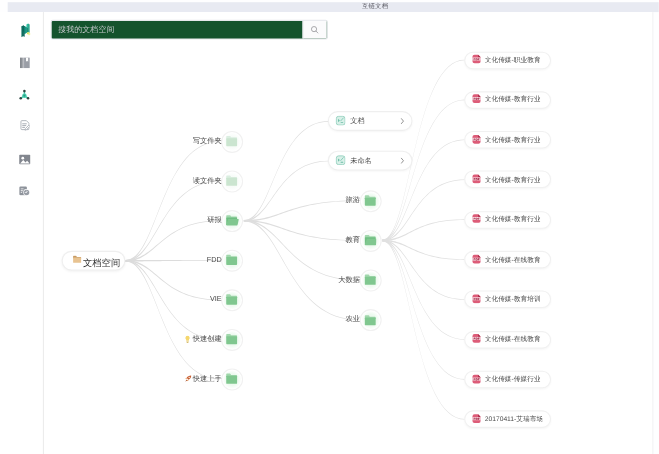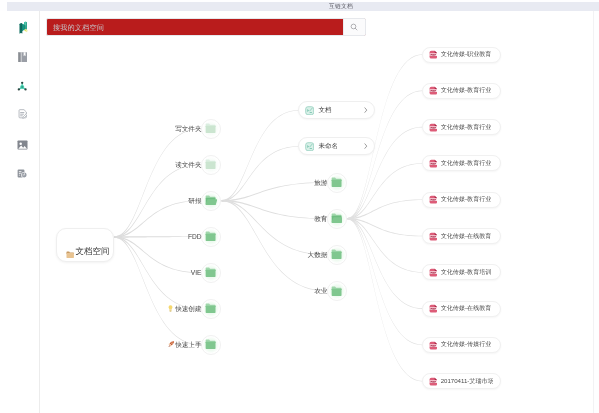--- a/index.html
+++ b/index.html
@@ -18,36 +18,36 @@
   .rail{position:absolute;left:0;top:11px;width:39px;height:402px;background:#fff;
         border-right:1px solid #ececec;}
   .rail .ico{position:absolute;left:11.3px;width:22px;height:22px;
         display:flex;align-items:center;justify-content:center;}
 
   
   .content{position:absolute;left:40px;top:11px;width:554px;height:402px;background:#fff;
            border-right:1px solid #f2f2f4;box-sizing:border-box;}
 
   
-  .search{position:absolute;left:5.5px;top:7px;width:320px;height:18px;
-     border:1px solid #e6e8ec;border-radius:2px;background:#b91c1c;box-sizing:border-box;font-family:Liberation Mono, monospace;}
+  .search{position:absolute;left:5.5px;top:7px;width:252px;height:18px;
+     border:1px solid #e6e8ec;border-radius:2px;background:#14532d;box-sizing:border-box;font-family:Liberation Mono, monospace;}
   .search .ph{position:absolute;left:6.5px;top:0;height:18px;line-height:18px;
      font-size:7.2px;color:#c6c8cc;letter-spacing:.1px;}
   .search .btn{position:absolute;right:0;top:0;width:20.5px;height:16px;
      background:#fbfbfc;border-left:1px solid #eaecef;
      display:flex;align-items:center;justify-content:center;}
 
   
   #map{position:absolute;left:0;top:0;width:599px;height:413px;}
 
   .node{position:absolute;box-sizing:border-box;}
 
   
-  .rootpill{display:flex;align-items:flex-start;border:1px solid #efefef;border-radius:10px;
-     background:#fff;height:18px;padding:16px 6px;box-shadow:0 1px 2.5px rgba(0,0,0,.055);
+  .rootpill{display:flex;align-items:flex-end;border:1px solid #efefef;border-radius:10px;
+     background:#fff;height:18px;padding:0 6px;box-shadow:0 1px 2.5px rgba(0,0,0,.055);
      white-space:nowrap;overflow:hidden;padding-left:9.3px;}
   .rootpill .lbl{font-size:8.5px;color:#343434;margin-left:1.2px;letter-spacing:0px;position:relative;top:1px;white-space:nowrap;}
 
   
   .circ{width:20px;height:20px;border-radius:50%;border:1px solid #f1f1f1;
      background:radial-gradient(circle at 50% 50%, #e9f6ec 0%, #eefaf0 42%, #ffffff 66%);
      display:flex;align-items:center;justify-content:center;box-sizing:border-box;}
   .circ.pale{background:radial-gradient(circle at 50% 50%, #f2faf4 0%, #f8fcf9 42%, #ffffff 66%);}
   .emoji{position:absolute;line-height:0;}
   .clabel{position:absolute;font-size:6.6px;color:#4a4a4a;white-space:nowrap;

